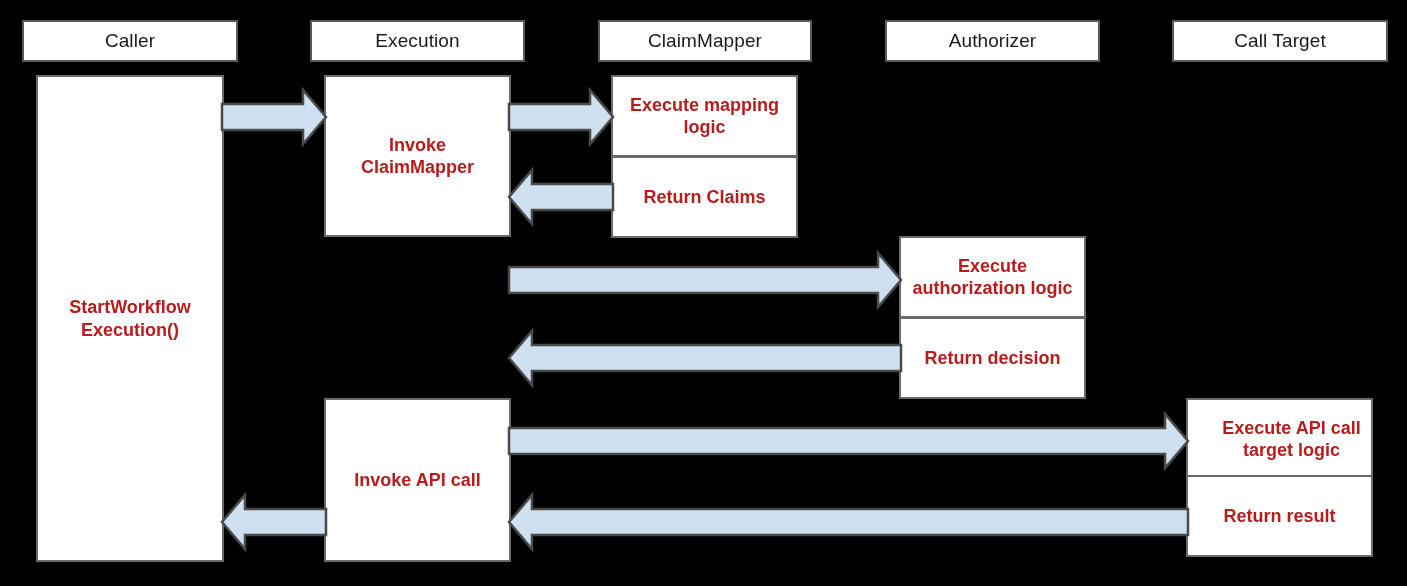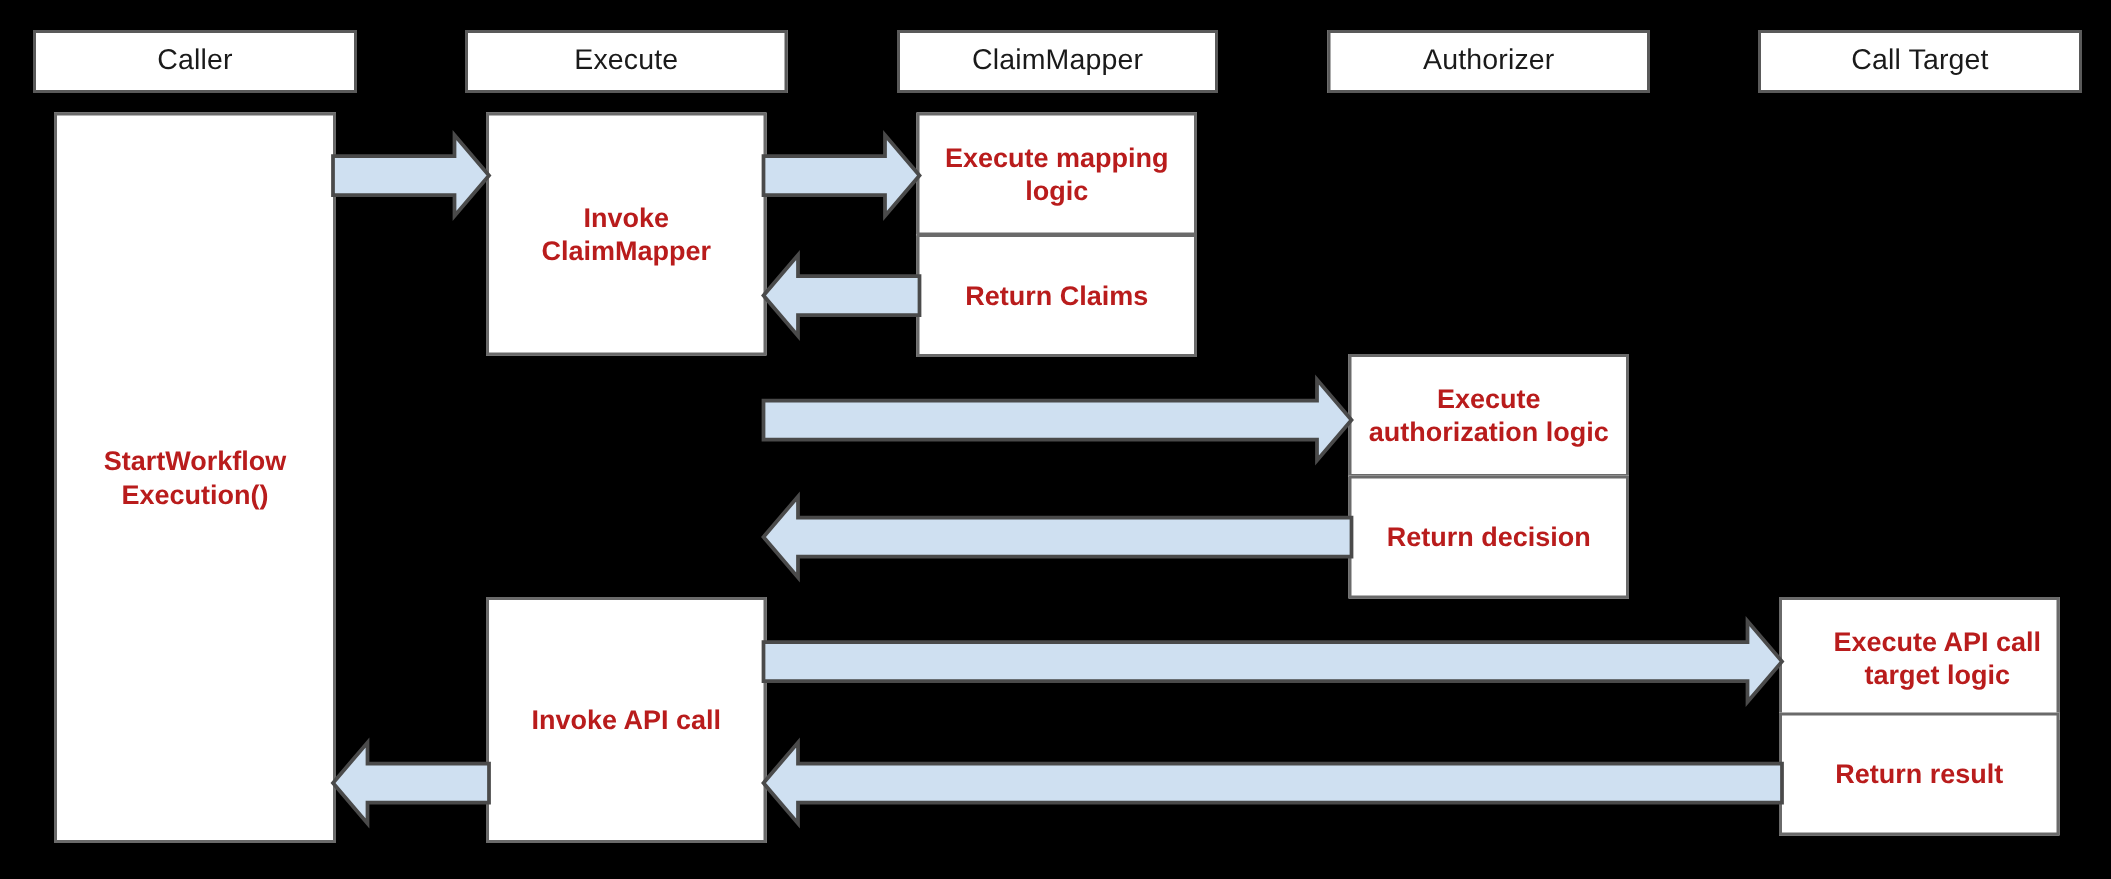--- a/index.html
+++ b/index.html
@@ -73,21 +73,21 @@
 </head>
 <body>
 
 <div id="canvas">
 
   <div class="header-box" style="left:22px; top:20px; width:216px; height:42px;">
     <span>Caller</span>
   </div>
 
   <div class="header-box" style="left:310px; top:20px; width:215px; height:42px;">
-    <span>Execute</span>
+    <span>Execution</span>
   </div>
 
   <div class="header-box" style="left:598px; top:20px; width:214px; height:42px;">
     <span>ClaimMapper</span>
   </div>
 
   <div class="header-box" style="left:885px; top:20px; width:215px; height:42px;text-align:center;">
     <span>Authorizer</span>
   </div>
 

